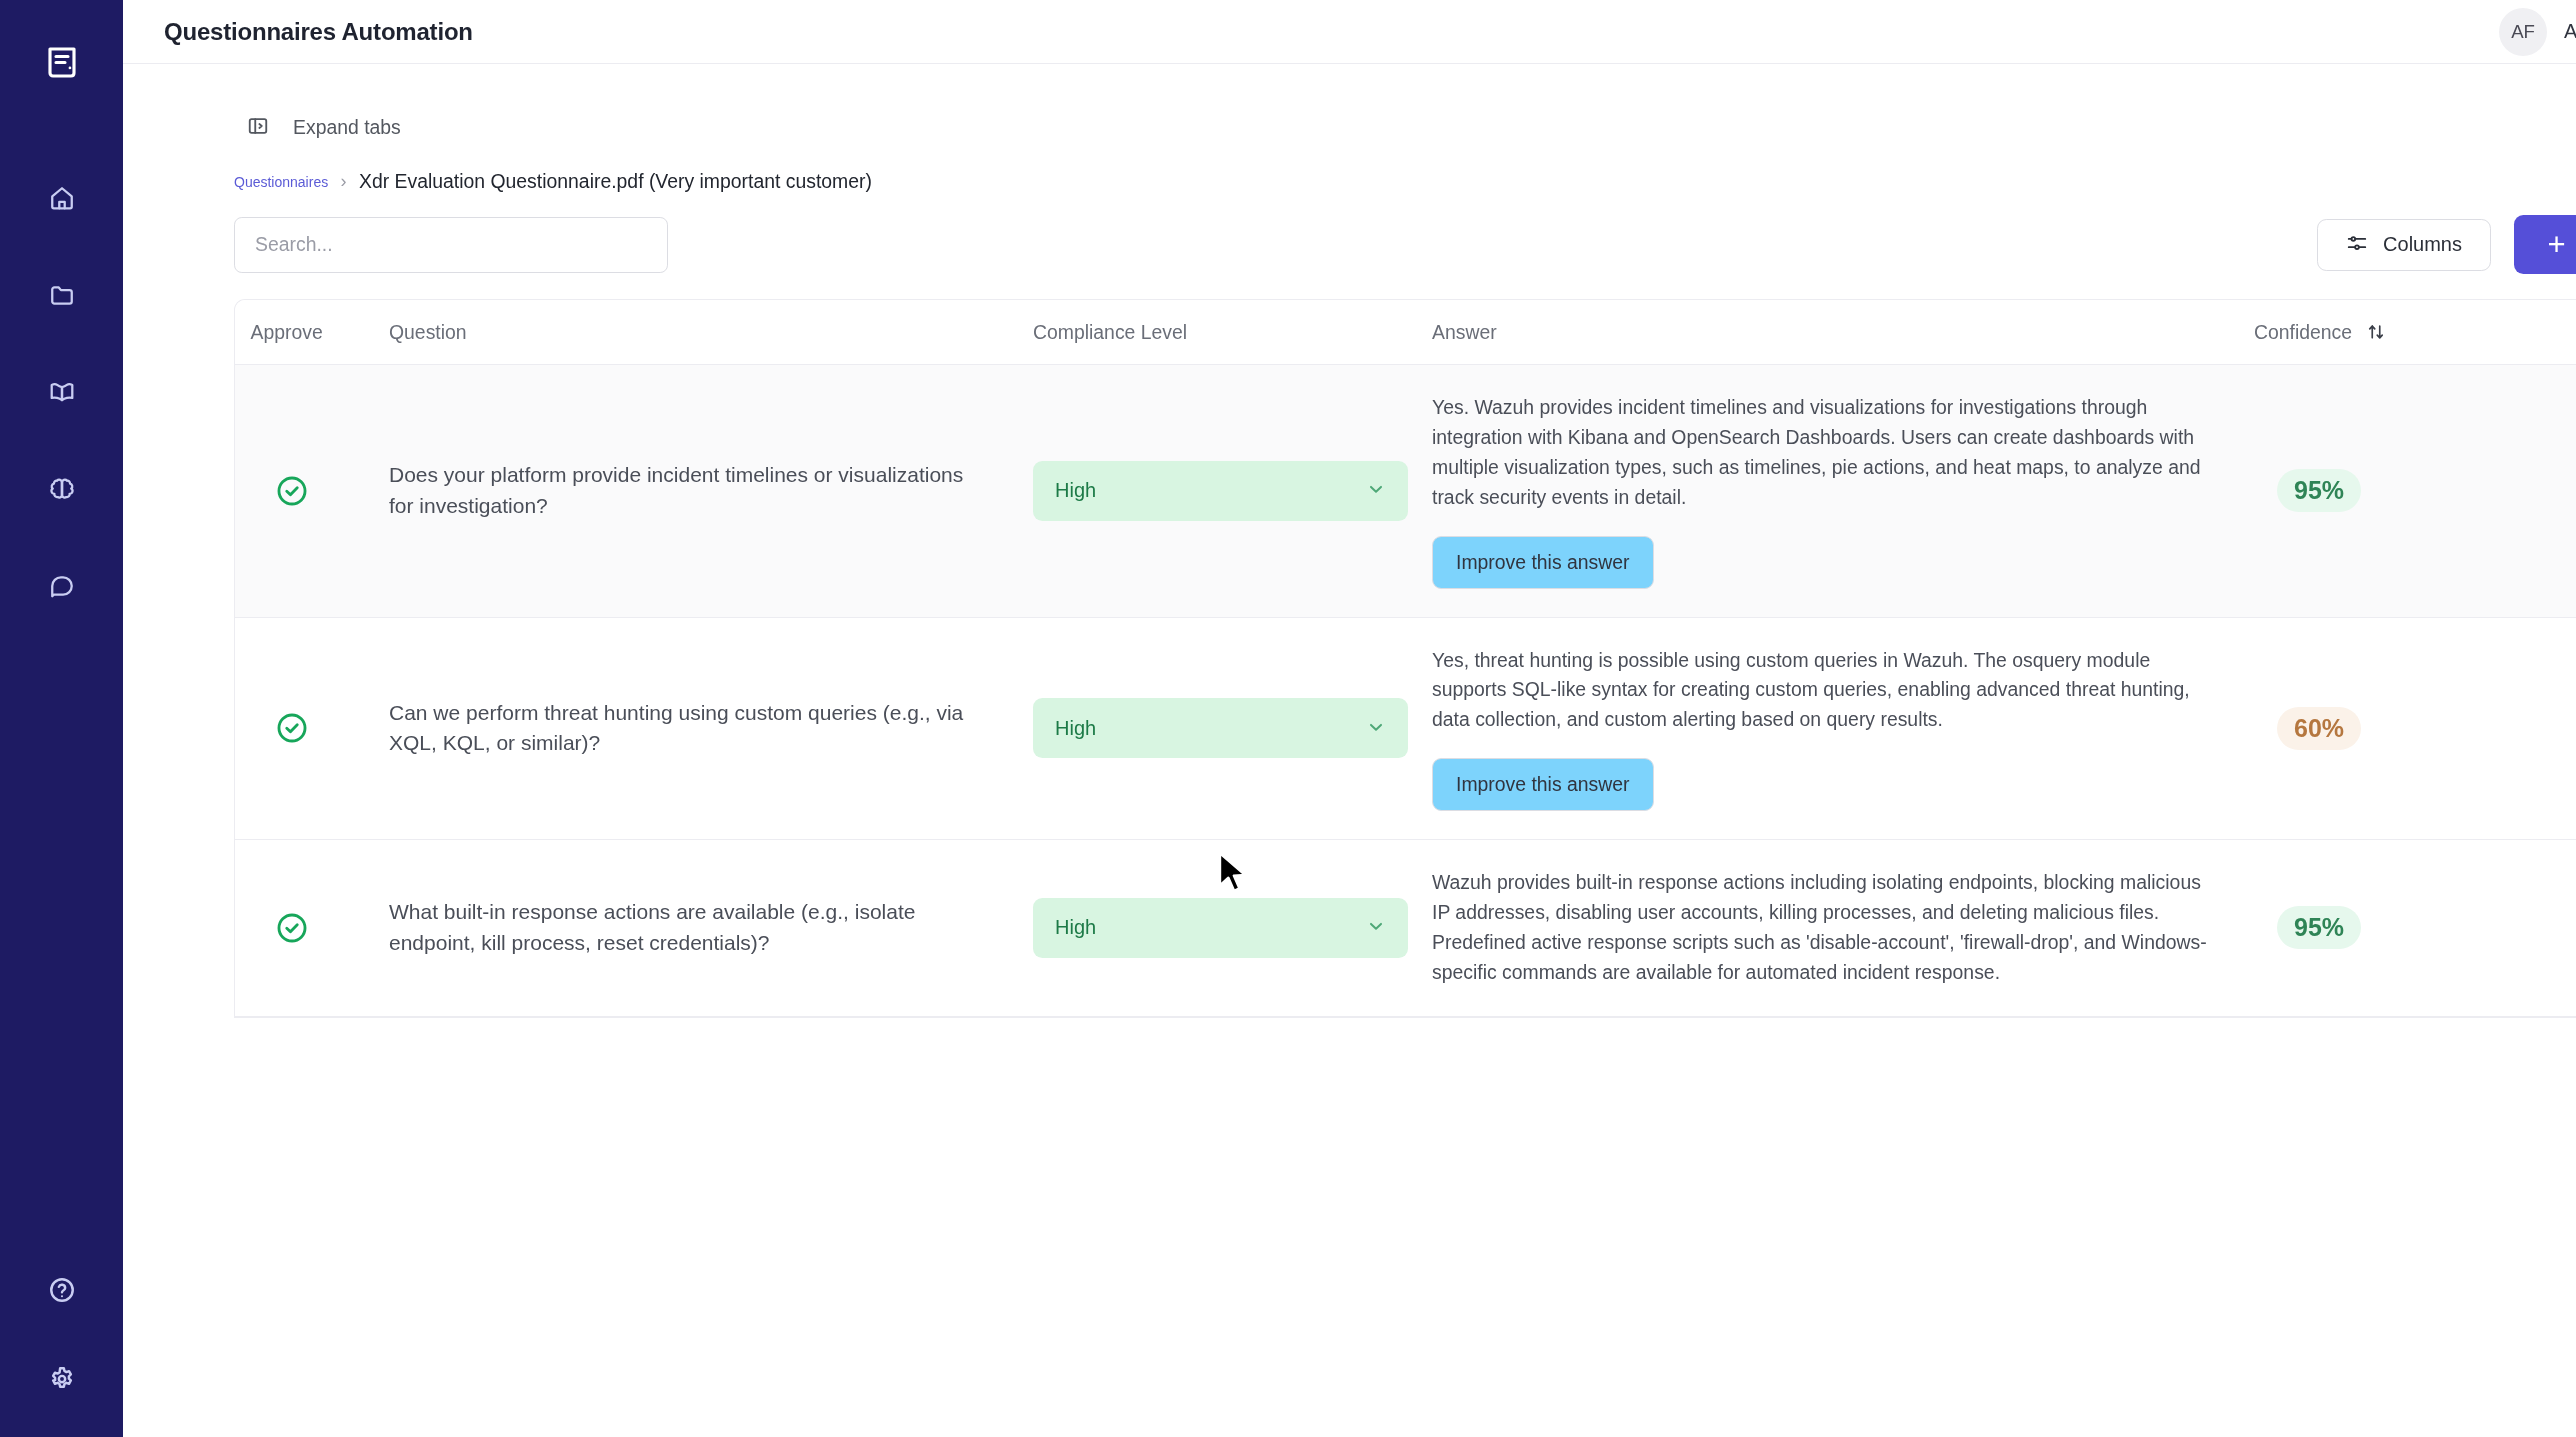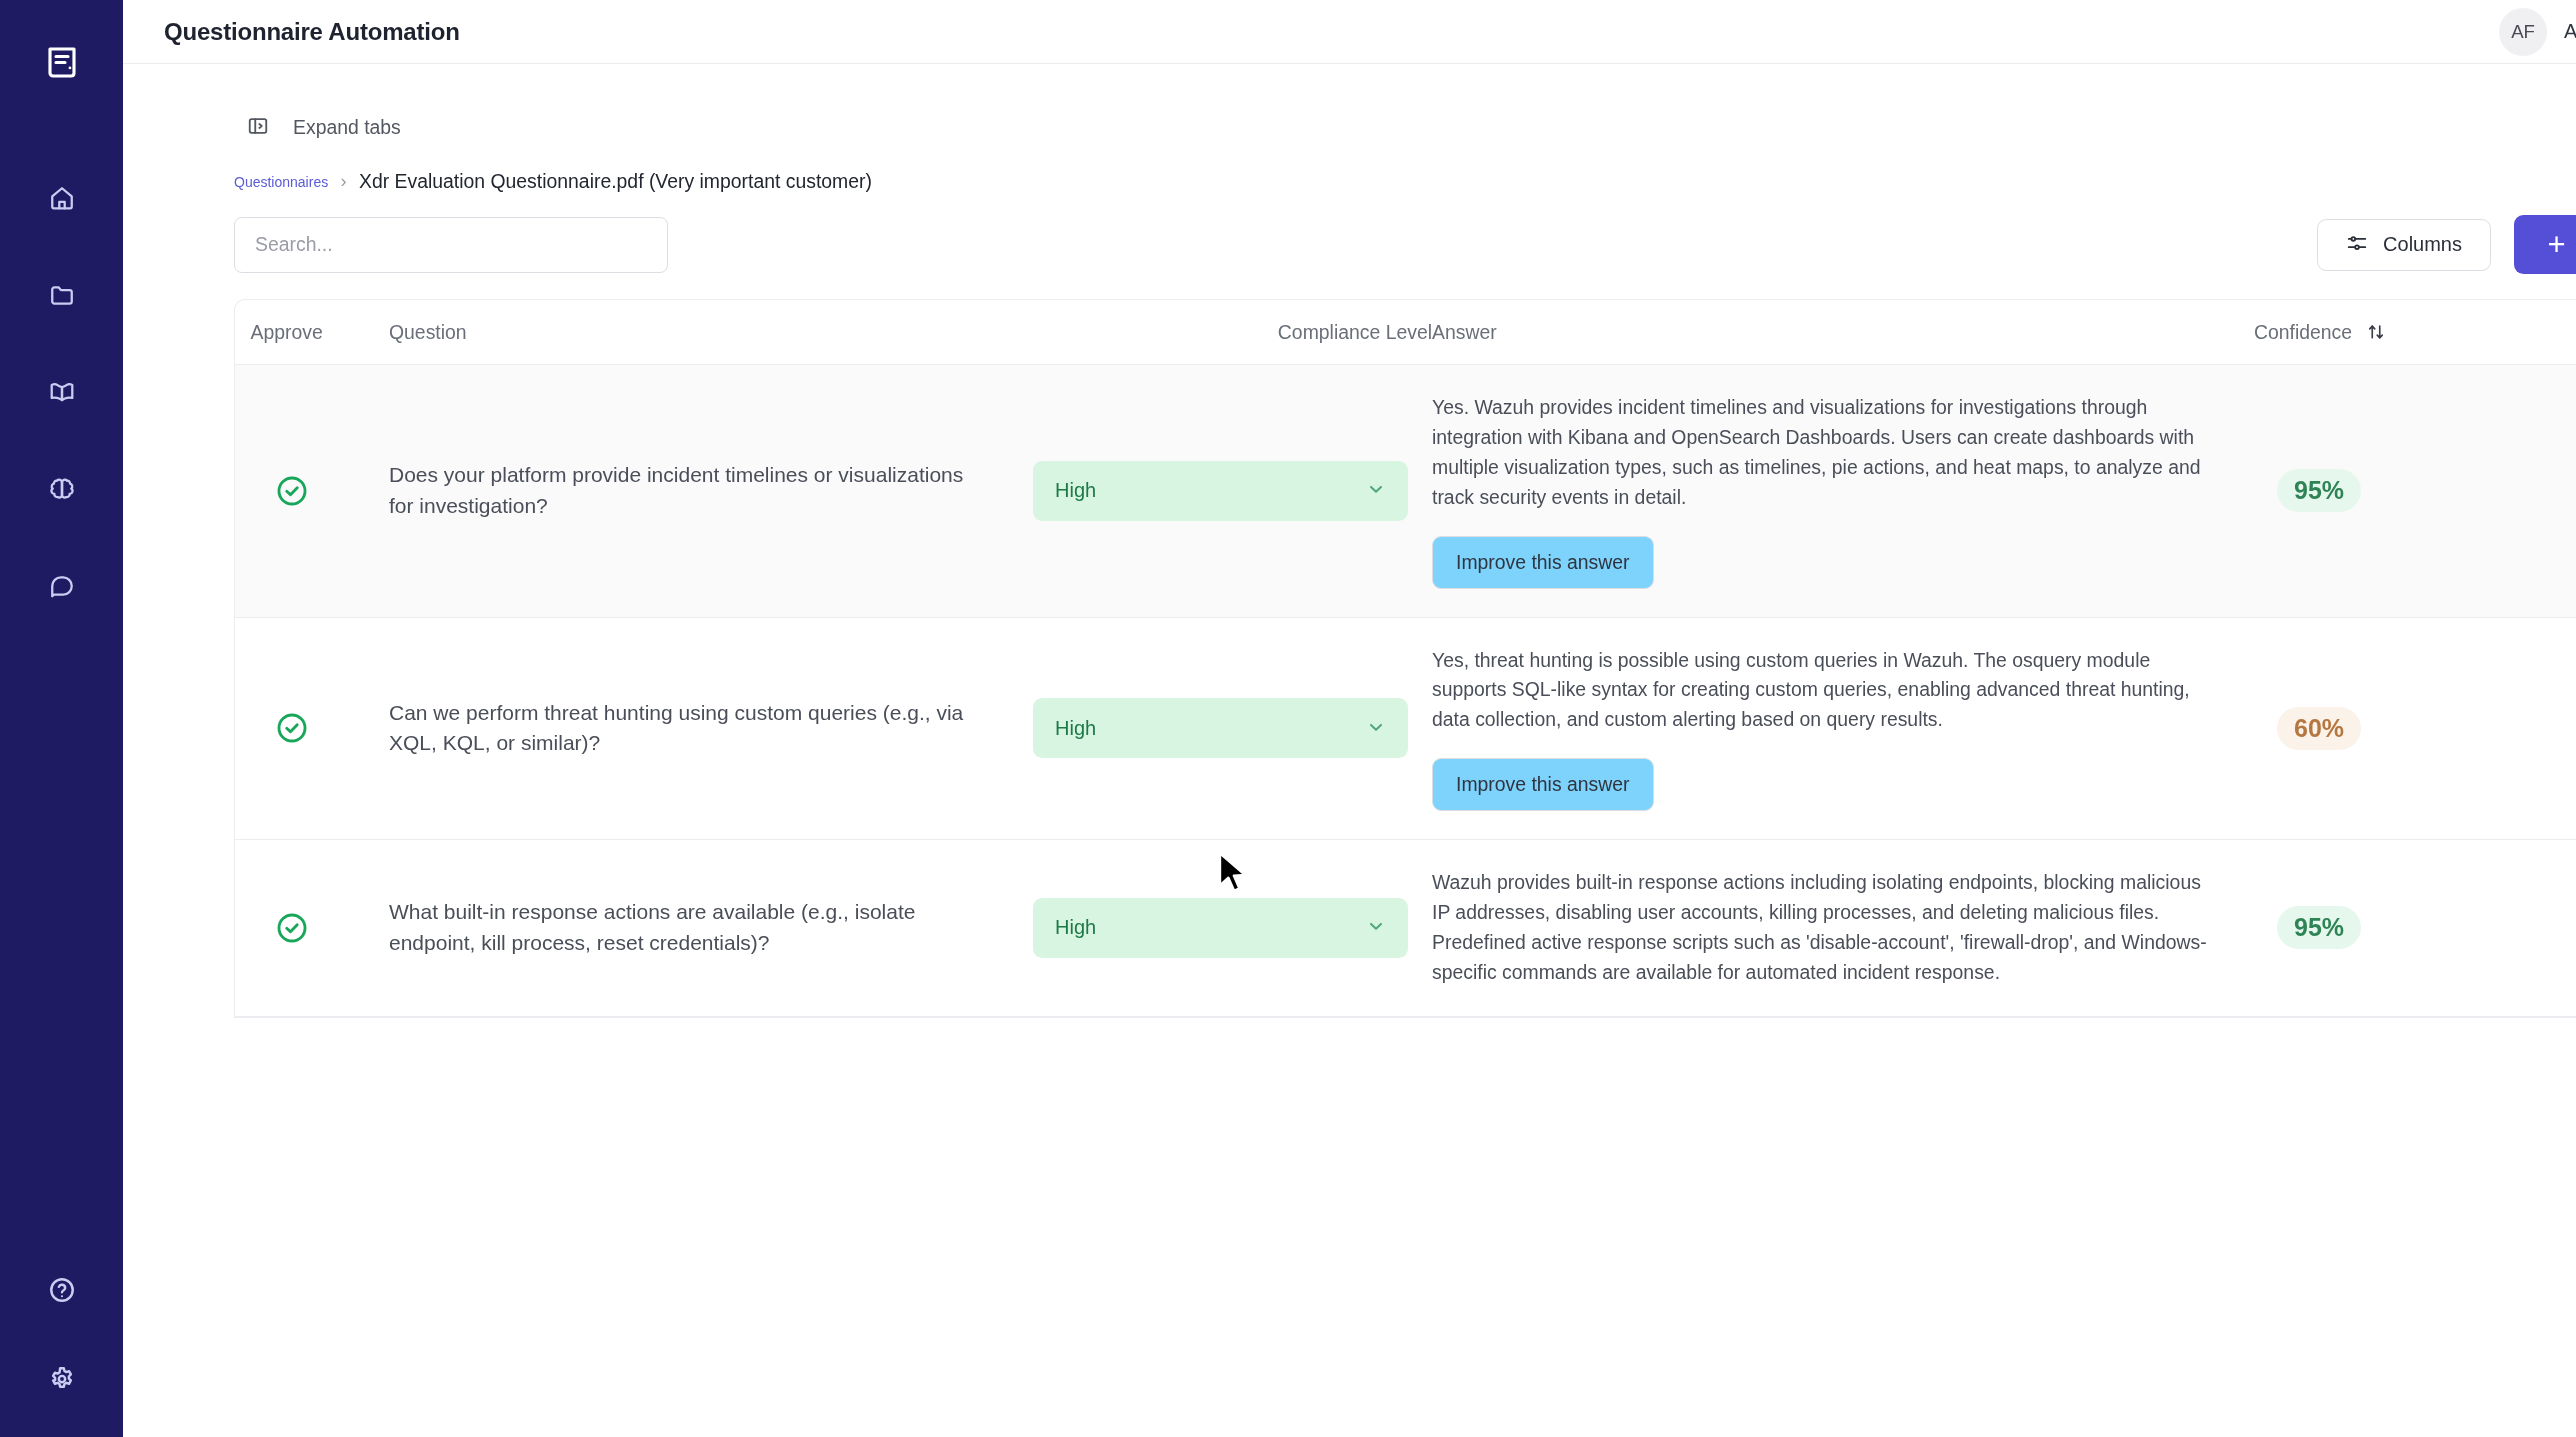--- a/index.html
+++ b/index.html
@@ -92,21 +92,21 @@
     border: 0.8px solid #ececf1; border-radius: 11px 0 0 0; border-right: none;
     overflow: hidden; background: #fff;
   }
   .thead {
     display: flex; align-items: center; height: 65px;
     border-bottom: 0.8px solid #ececf1; background: #fff;
   }
   .th { font-size: 19.4px; color: #6a6e78; }
   .col-approve { width: 154px; padding-left: 15.5px; flex: 0 0 154px; }
   .col-question { width: 644px; flex: 0 0 644px; }
-  .col-compliance { width: 399px; flex: 0 0 399px; text-align: right; }
+  .col-compliance { width: 399px; flex: 0 0 399px; }
   .col-answer { width: 822px; flex: 0 0 822px; }
   .col-confidence { width: 264px; flex: 0 0 264px; display: flex; align-items: center; gap: 14px; }
   .col-copy { flex: 1 1 auto; }
 
   .sort-icon { display: inline-flex; }
   .sort-icon svg { stroke: #3b3f49; fill: none; stroke-width: 2; stroke-linecap: round; stroke-linejoin: round; }
 
   .trow { display: flex; border-bottom: 0.8px solid #ececf1; min-height: 163px; }
   .trow.alt { background: #fafafb; }
   .cell { display: flex; align-items: center; padding: 26px 0; }
@@ -222,21 +222,21 @@
             <circle cx="12" cy="12" r="2.7"></circle>
           </svg>
         </span>
       </div>
     </div>
   </div>
 
   <div class="main">
 
     <div class="topbar">
-      <div class="app-title">Questionnaire Automation</div>
+      <div class="app-title">Questionnaires Automation</div>
       <div class="user-area">
         <div class="avatar">AF</div>
         <div class="user-name">Aretha</div>
       </div>
     </div>
 
     <div class="content">
 
       <div class="expand-tabs">
         <span>

